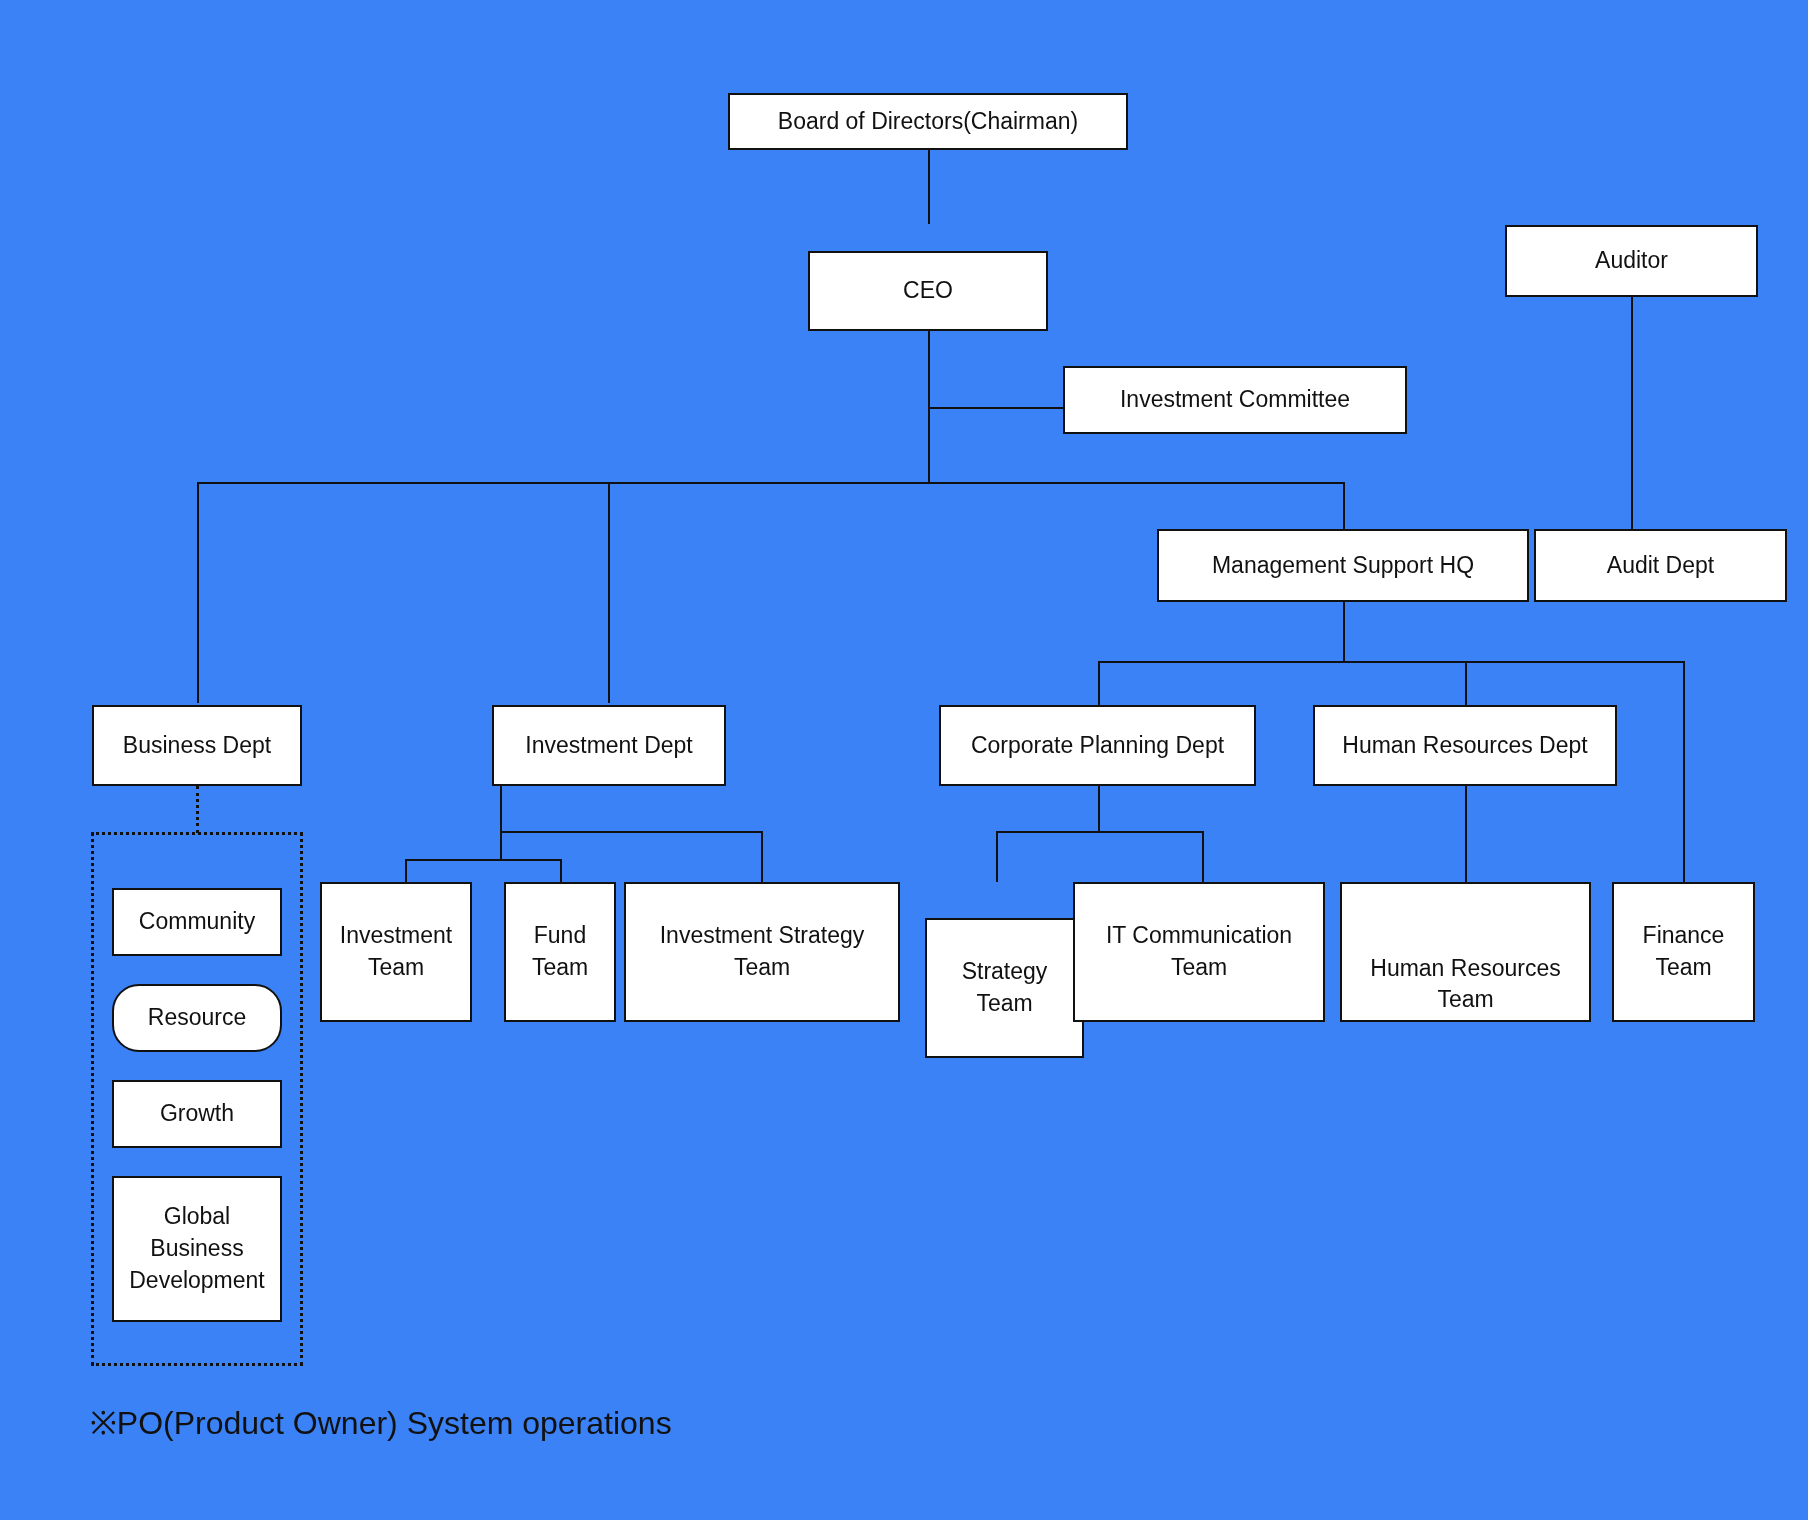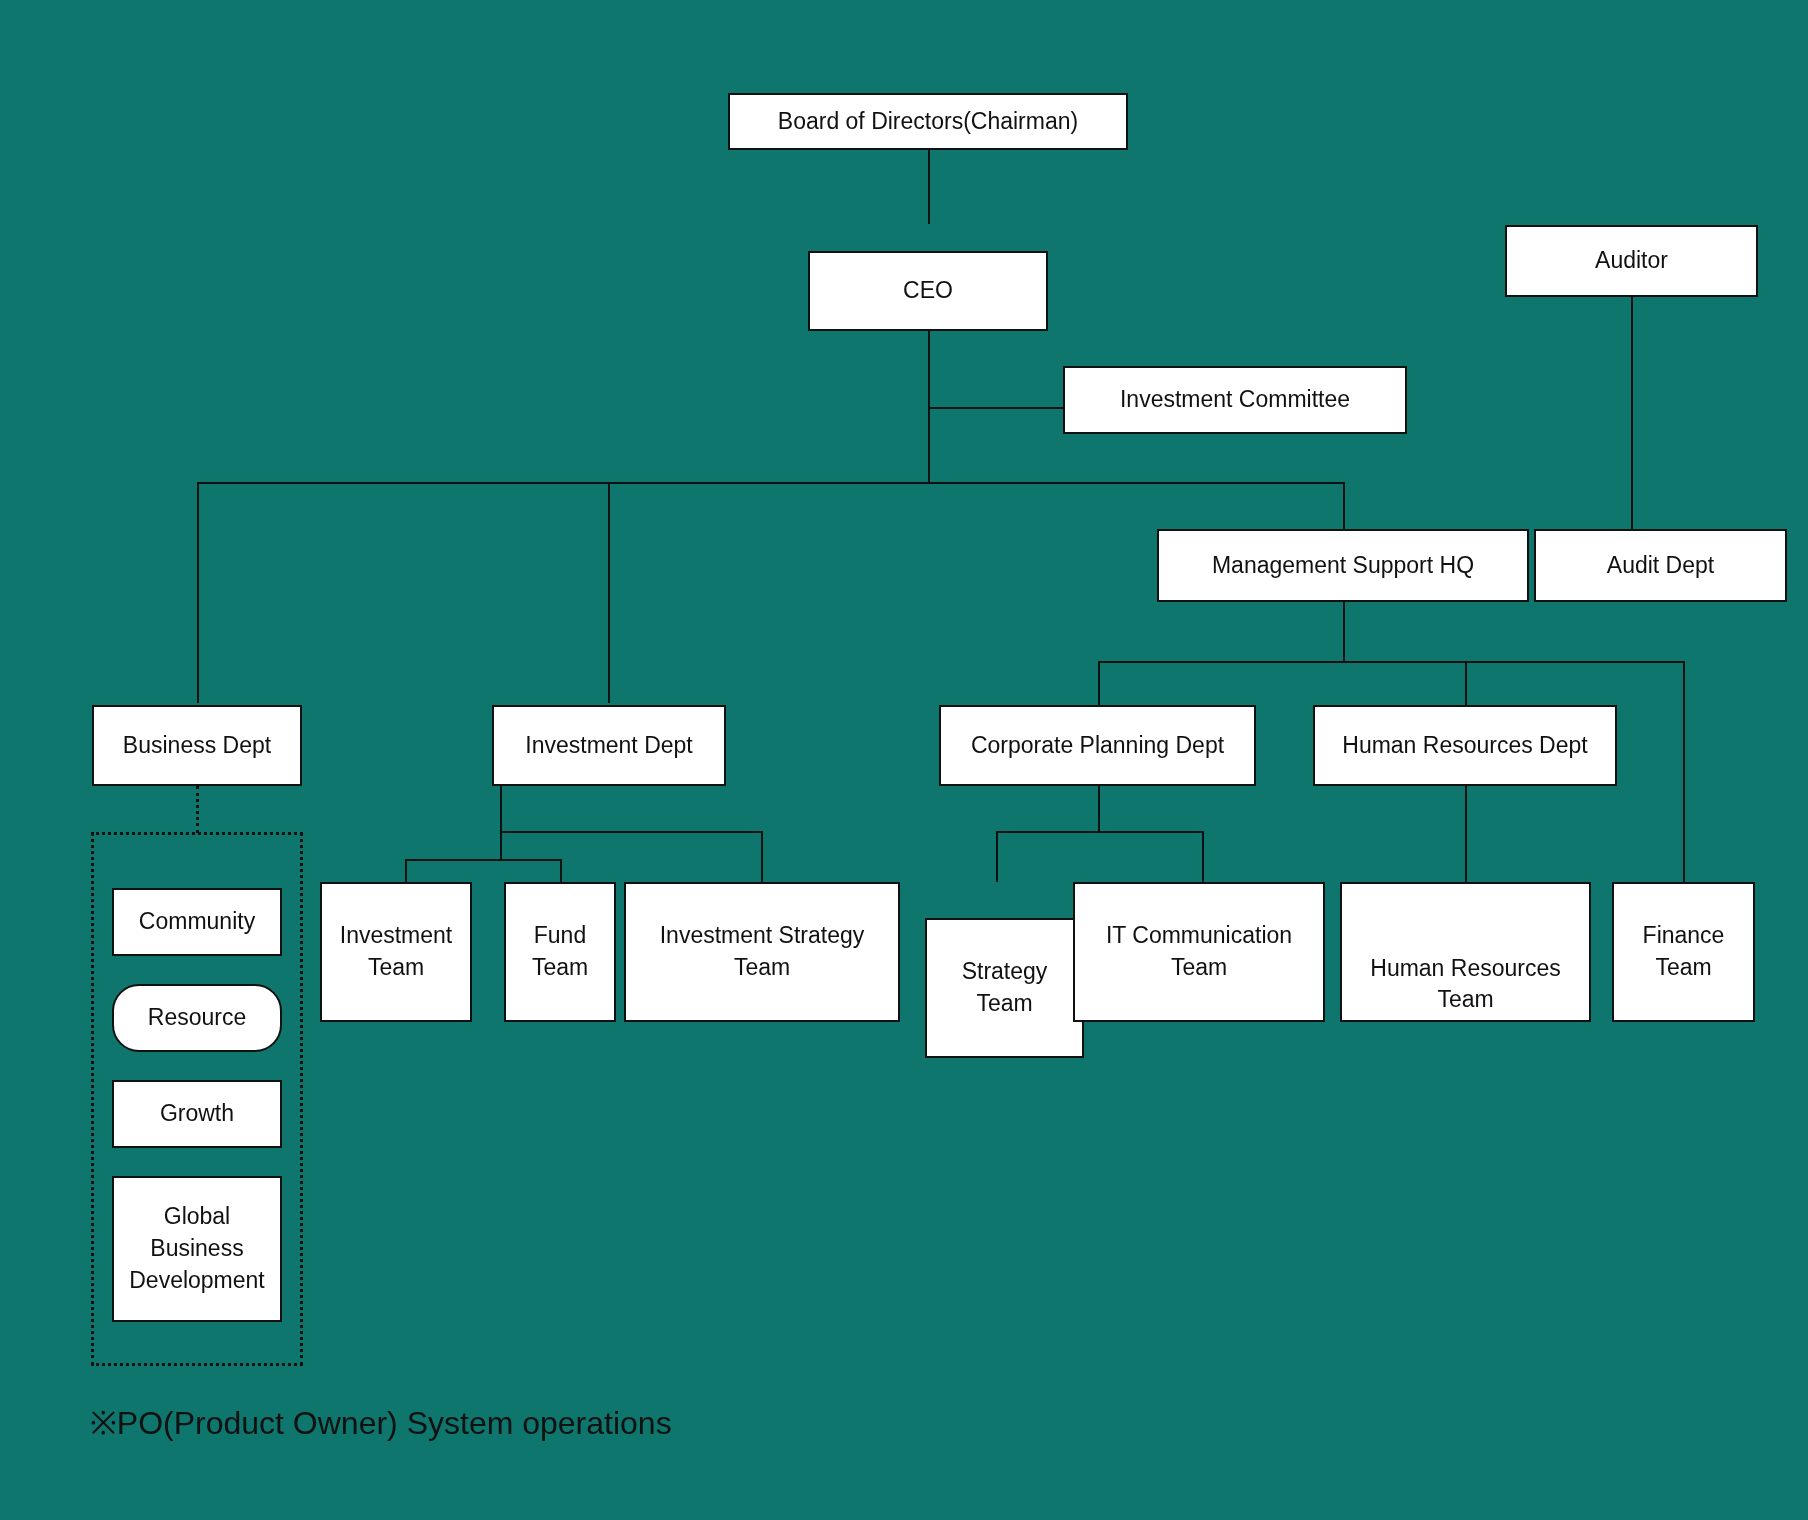--- a/index.html
+++ b/index.html
@@ -9,21 +9,21 @@
     background: #f6f8fa;
   }
   body {
     font-family: "Liberation Sans", sans-serif;
     color: #111111;
   }
   #org-chart-root {
     position: relative;
     width: 1808px;
     height: 1520px;
-    background: #0f766e;
+    background: #3b82f6;
     overflow: hidden;
   }
   .node {
     position: absolute;
     box-sizing: border-box;
     background: #ffffff;
     border: 2px solid #111111;
     display: flex;
     align-items: center;
     justify-content: center;

